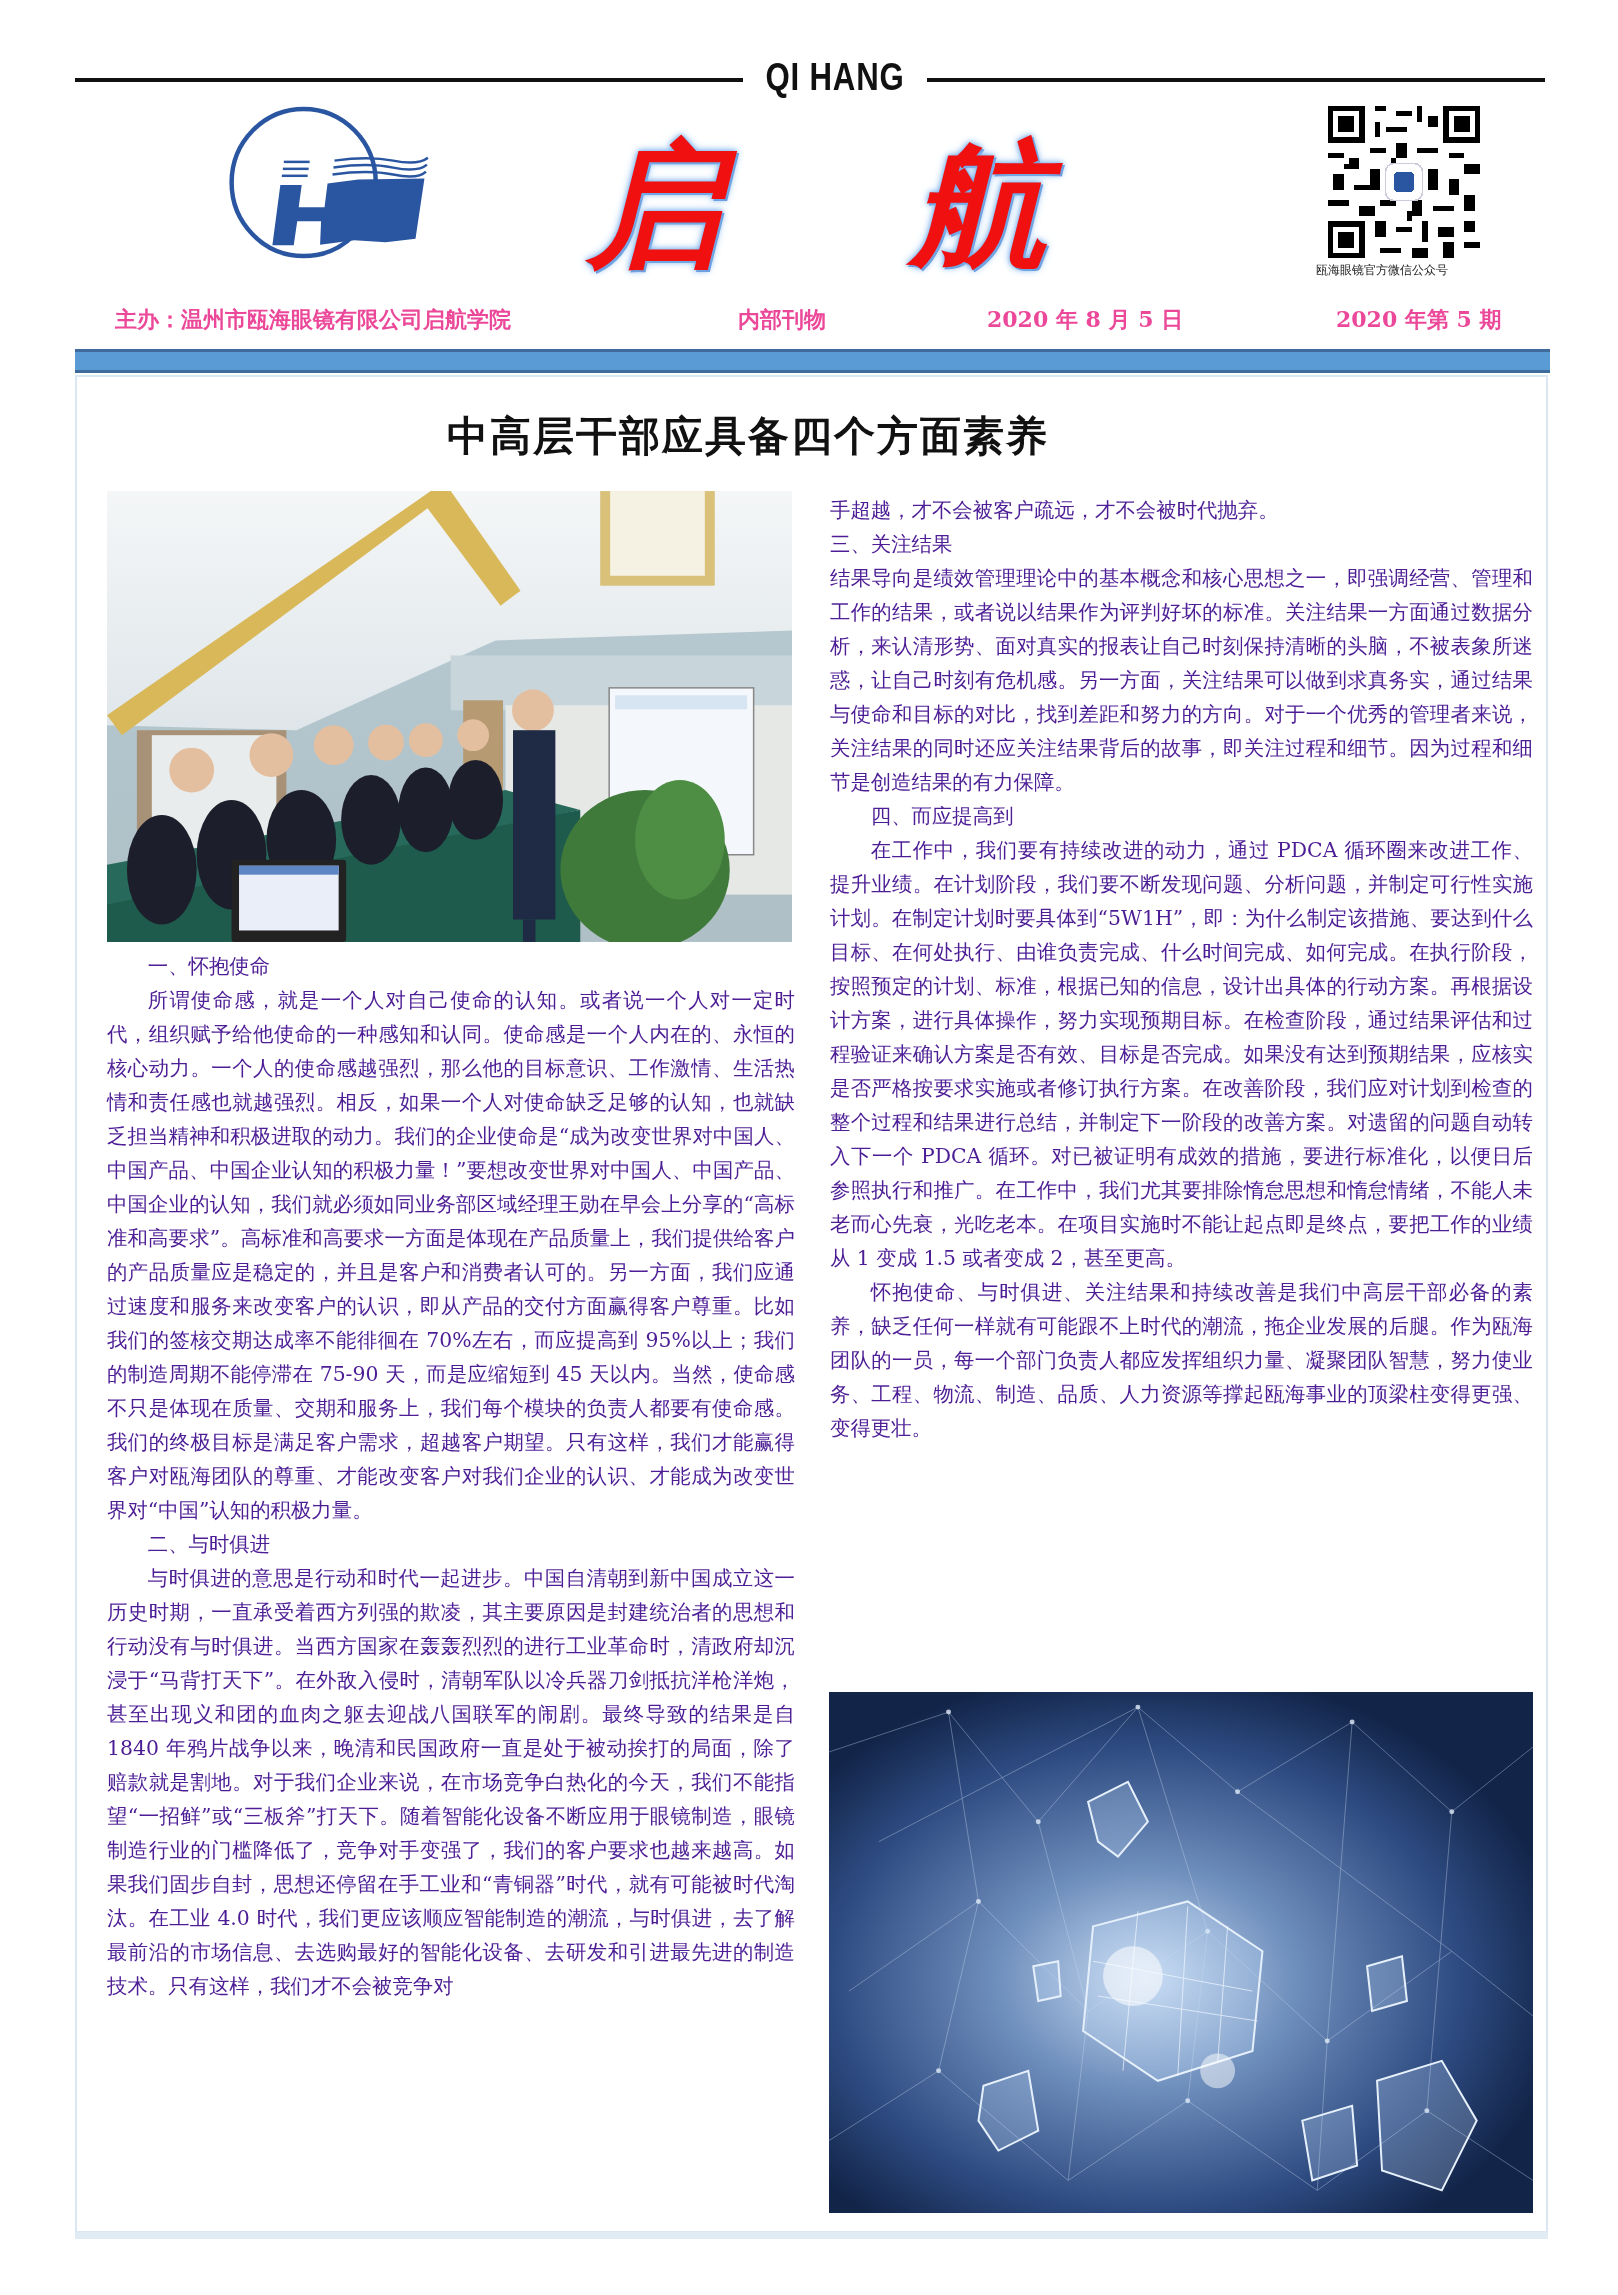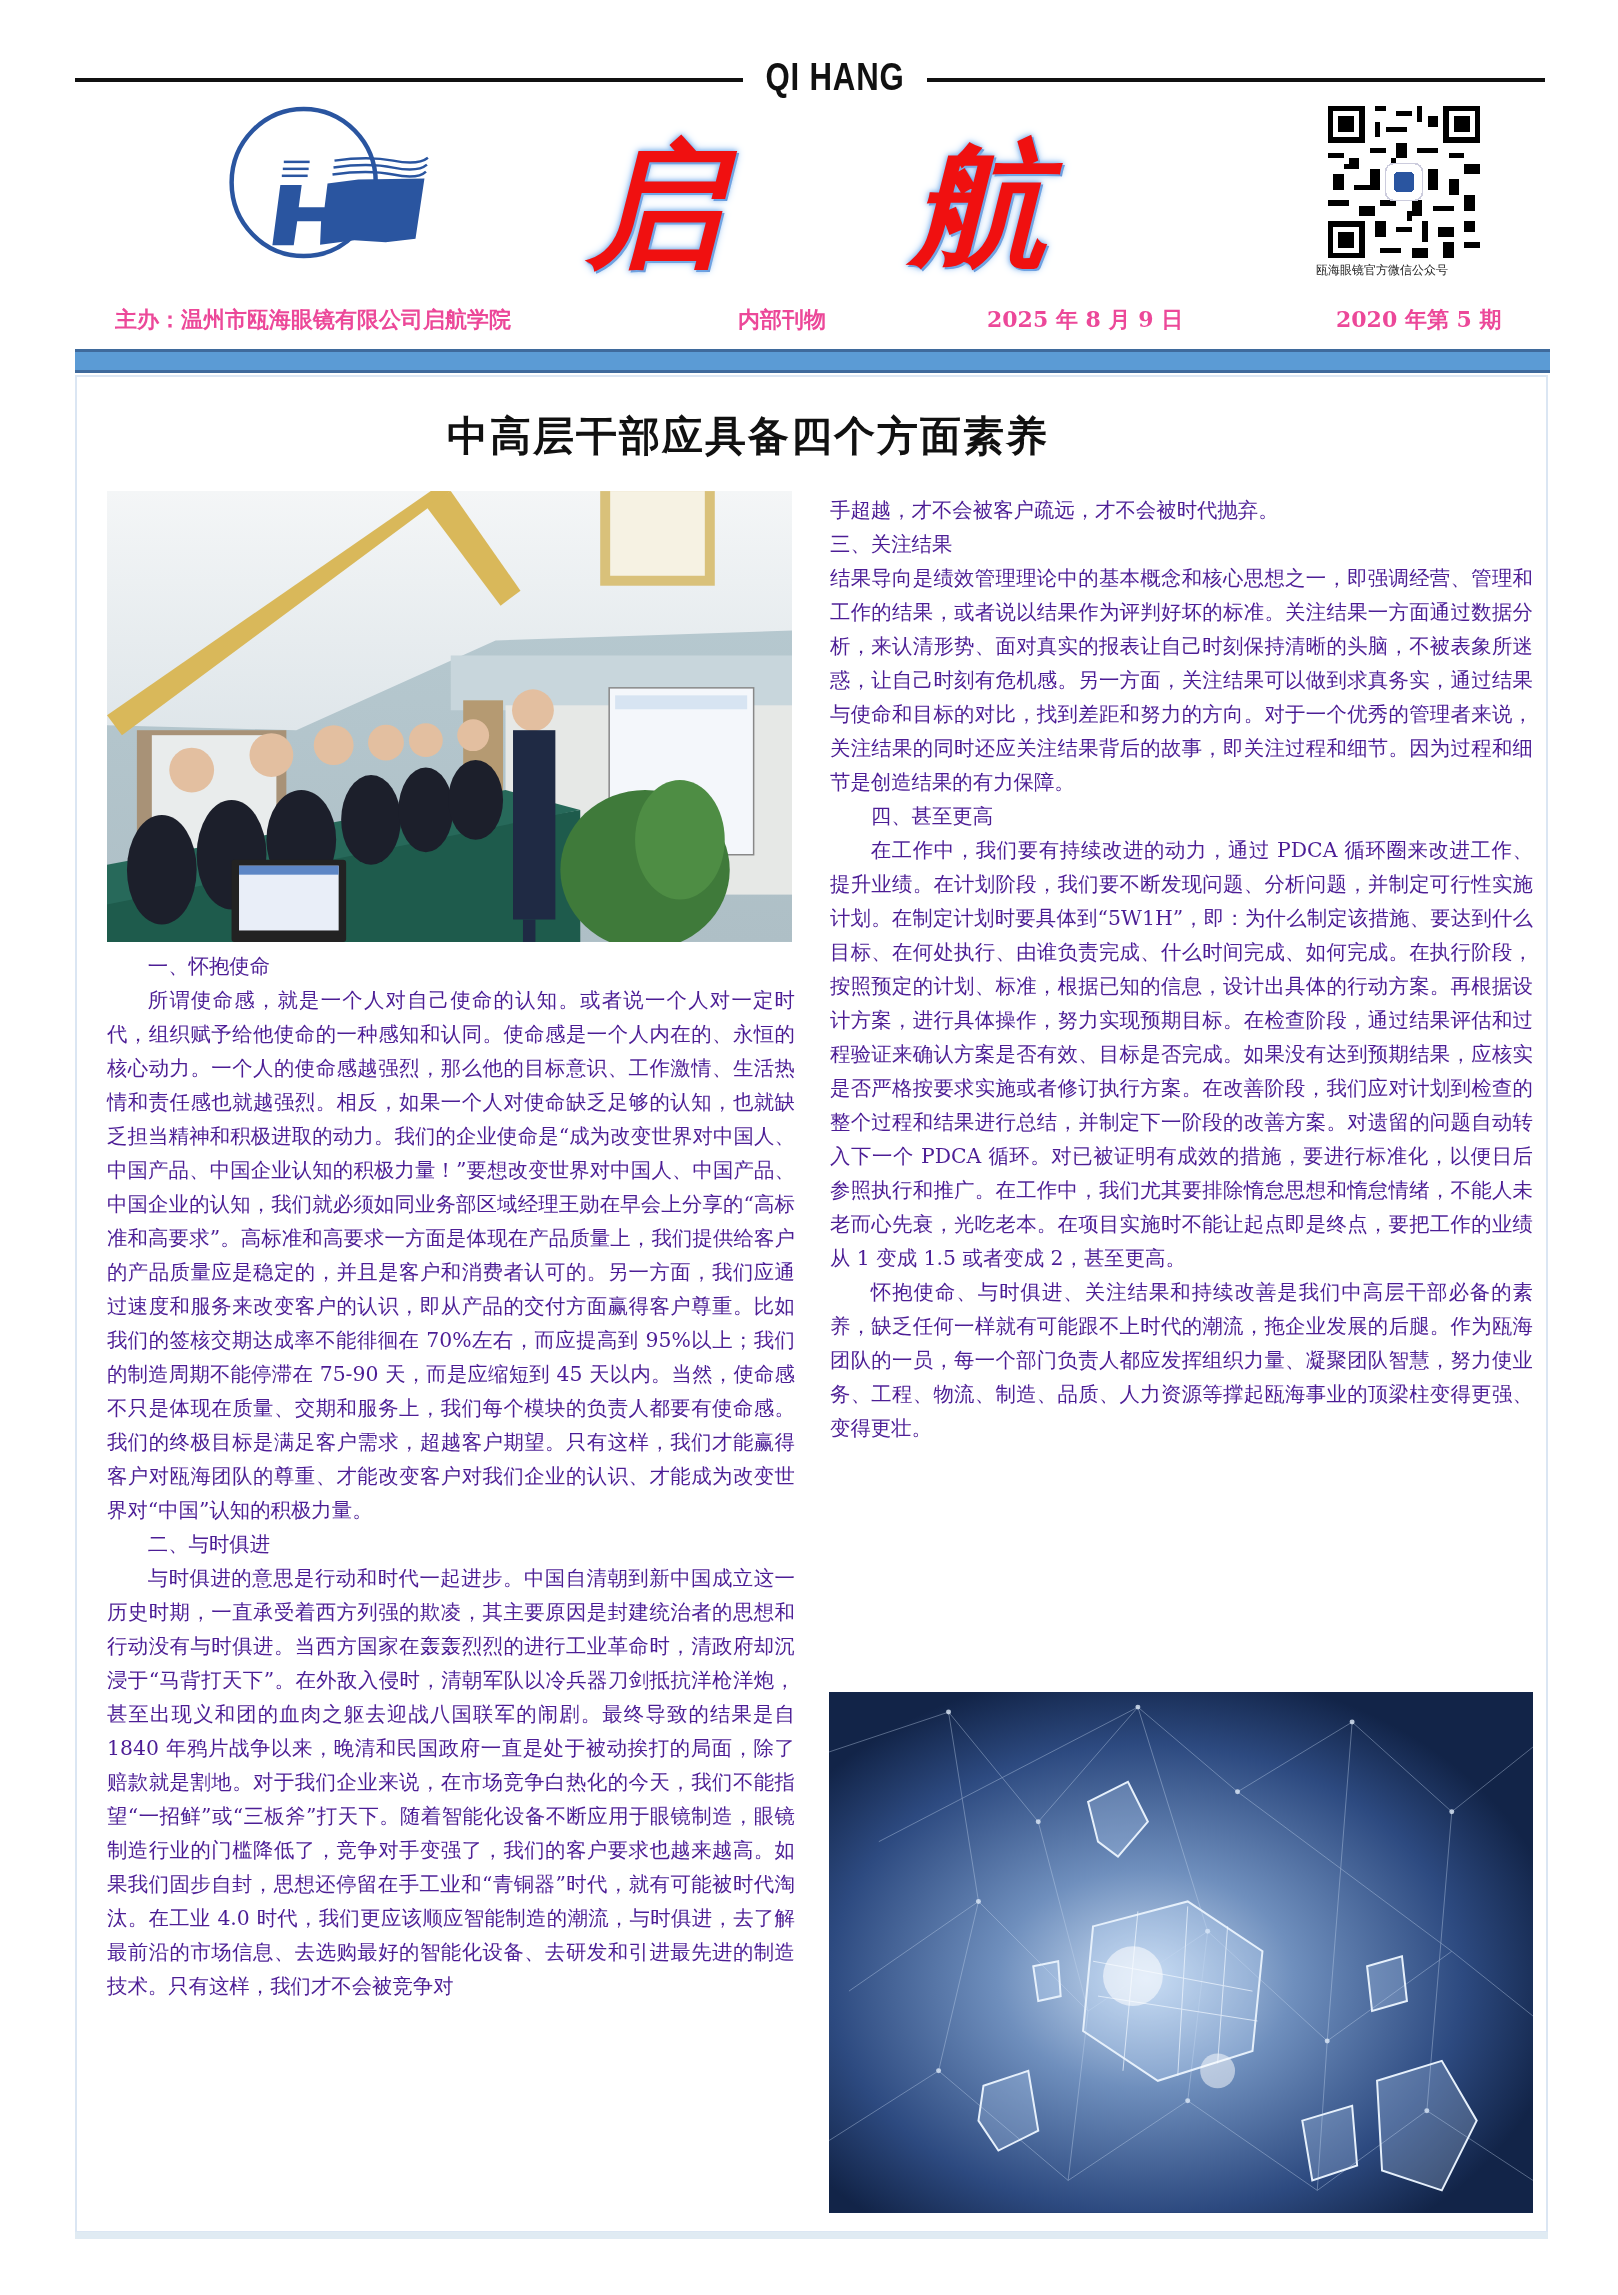--- a/index.html
+++ b/index.html
@@ -128,21 +128,21 @@
       <rect x="3" y="11" width="1" height="1"></rect>
   </g>
   <rect x="11" y="11" width="7" height="7" rx="1.5" fill="#fff" stroke="#ccd" stroke-width="0.3"></rect>
   <rect x="12.5" y="12.5" width="4" height="4" rx="1" fill="#2a55a0"></rect>
 </svg>
 <div class="qr-caption">瓯海眼镜官方微信公众号</div>
 
 <div class="info-line">
   <span class="info-host">主办：温州市瓯海眼镜有限公司启航学院</span>
   <span class="info-internal">内部刊物</span>
-  <span class="info-date">2025 年 8 月 9 日</span>
+  <span class="info-date">2020 年 8 月 5 日</span>
   <span class="info-issue">2020 年第 5 期</span>
 </div>
 
 <div class="blue-bar"></div>
 
 <div class="frame"></div>
 <div class="frame-bottom-shadow"></div>
 
 <h1 class="article-title" style="margin:0;">中高层干部应具备四个方面素养</h1>
 
@@ -204,21 +204,21 @@
   <p class="indent">一、怀抱使命</p>
   <p class="indent">所谓使命感，就是一个人对自己使命的认知。或者说一个人对一定时代，组织赋予给他使命的一种感知和认同。使命感是一个人内在的、永恒的核心动力。一个人的使命感越强烈，那么他的目标意识、工作激情、生活热情和责任感也就越强烈。相反，如果一个人对使命缺乏足够的认知，也就缺乏担当精神和积极进取的动力。我们的企业使命是“成为改变世界对中国人、中国产品、中国企业认知的积极力量！”要想改变世界对中国人、中国产品、中国企业的认知，我们就必须如同业务部区域经理王勋在早会上分享的“高标准和高要求”。高标准和高要求一方面是体现在产品质量上，我们提供给客户的产品质量应是稳定的，并且是客户和消费者认可的。另一方面，我们应通过速度和服务来改变客户的认识，即从产品的交付方面赢得客户尊重。比如我们的签核交期达成率不能徘徊在 70%左右，而应提高到 95%以上；我们的制造周期不能停滞在 75-90 天，而是应缩短到 45 天以内。当然，使命感不只是体现在质量、交期和服务上，我们每个模块的负责人都要有使命感。我们的终极目标是满足客户需求，超越客户期望。只有这样，我们才能赢得客户对瓯海团队的尊重、才能改变客户对我们企业的认识、才能成为改变世界对“中国”认知的积极力量。</p>
   <p class="indent">二、与时俱进</p>
   <p class="indent">与时俱进的意思是行动和时代一起进步。中国自清朝到新中国成立这一历史时期，一直承受着西方列强的欺凌，其主要原因是封建统治者的思想和行动没有与时俱进。当西方国家在轰轰烈烈的进行工业革命时，清政府却沉浸于“马背打天下”。在外敌入侵时，清朝军队以冷兵器刀剑抵抗洋枪洋炮，甚至出现义和团的血肉之躯去迎战八国联军的闹剧。最终导致的结果是自 1840 年鸦片战争以来，晚清和民国政府一直是处于被动挨打的局面，除了赔款就是割地。对于我们企业来说，在市场竞争白热化的今天，我们不能指望“一招鲜”或“三板斧”打天下。随着智能化设备不断应用于眼镜制造，眼镜制造行业的门槛降低了，竞争对手变强了，我们的客户要求也越来越高。如果我们固步自封，思想还停留在手工业和“青铜器”时代，就有可能被时代淘汰。在工业 4.0 时代，我们更应该顺应智能制造的潮流，与时俱进，去了解最前沿的市场信息、去选购最好的智能化设备、去研发和引进最先进的制造技术。只有这样，我们才不会被竞争对</p>
 </div>
 
 <div class="col col-right">
   <p>手超越，才不会被客户疏远，才不会被时代抛弃。</p>
   <p>三、关注结果</p>
   <p>结果导向是绩效管理理论中的基本概念和核心思想之一，即强调经营、管理和工作的结果，或者说以结果作为评判好坏的标准。关注结果一方面通过数据分析，来认清形势、面对真实的报表让自己时刻保持清晰的头脑，不被表象所迷惑，让自己时刻有危机感。另一方面，关注结果可以做到求真务实，通过结果与使命和目标的对比，找到差距和努力的方向。对于一个优秀的管理者来说，关注结果的同时还应关注结果背后的故事，即关注过程和细节。因为过程和细节是创造结果的有力保障。</p>
-  <p class="indent">四、甚至更高</p>
+  <p class="indent">四、而应提高到</p>
   <p class="indent">在工作中，我们要有持续改进的动力，通过 PDCA 循环圈来改进工作、提升业绩。在计划阶段，我们要不断发现问题、分析问题，并制定可行性实施计划。在制定计划时要具体到“5W1H”，即：为什么制定该措施、要达到什么目标、在何处执行、由谁负责完成、什么时间完成、如何完成。在执行阶段，按照预定的计划、标准，根据已知的信息，设计出具体的行动方案。再根据设计方案，进行具体操作，努力实现预期目标。在检查阶段，通过结果评估和过程验证来确认方案是否有效、目标是否完成。如果没有达到预期结果，应核实是否严格按要求实施或者修订执行方案。在改善阶段，我们应对计划到检查的整个过程和结果进行总结，并制定下一阶段的改善方案。对遗留的问题自动转入下一个 PDCA 循环。对已被证明有成效的措施，要进行标准化，以便日后参照执行和推广。在工作中，我们尤其要排除惰怠思想和惰怠情绪，不能人未老而心先衰，光吃老本。在项目实施时不能让起点即是终点，要把工作的业绩从 1 变成 1.5 或者变成 2，甚至更高。</p>
   <p class="indent">怀抱使命、与时俱进、关注结果和持续改善是我们中高层干部必备的素养，缺乏任何一样就有可能跟不上时代的潮流，拖企业发展的后腿。作为瓯海团队的一员，每一个部门负责人都应发挥组织力量、凝聚团队智慧，努力使业务、工程、物流、制造、品质、人力资源等撑起瓯海事业的顶梁柱变得更强、变得更壮。</p>
 </div>
 
 <div class="photo photo-cube" title="科技感立方体插图">
   <svg width="704" height="521" viewBox="0 0 1413 1045">
     <defs>
       <radialGradient id="glow" cx="0.45" cy="0.55" r="0.6">
         <stop offset="0" stop-color="#c9dcf2"></stop>
         <stop offset="0.35" stop-color="#6f8fbd"></stop>

